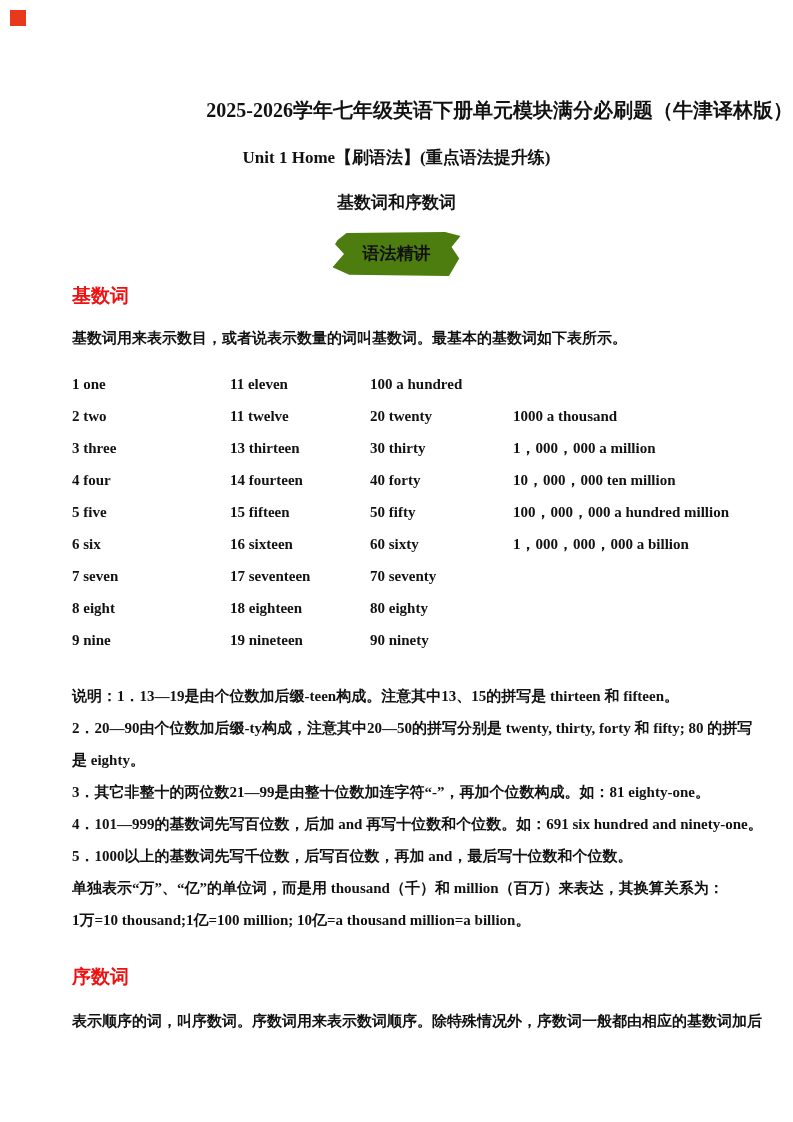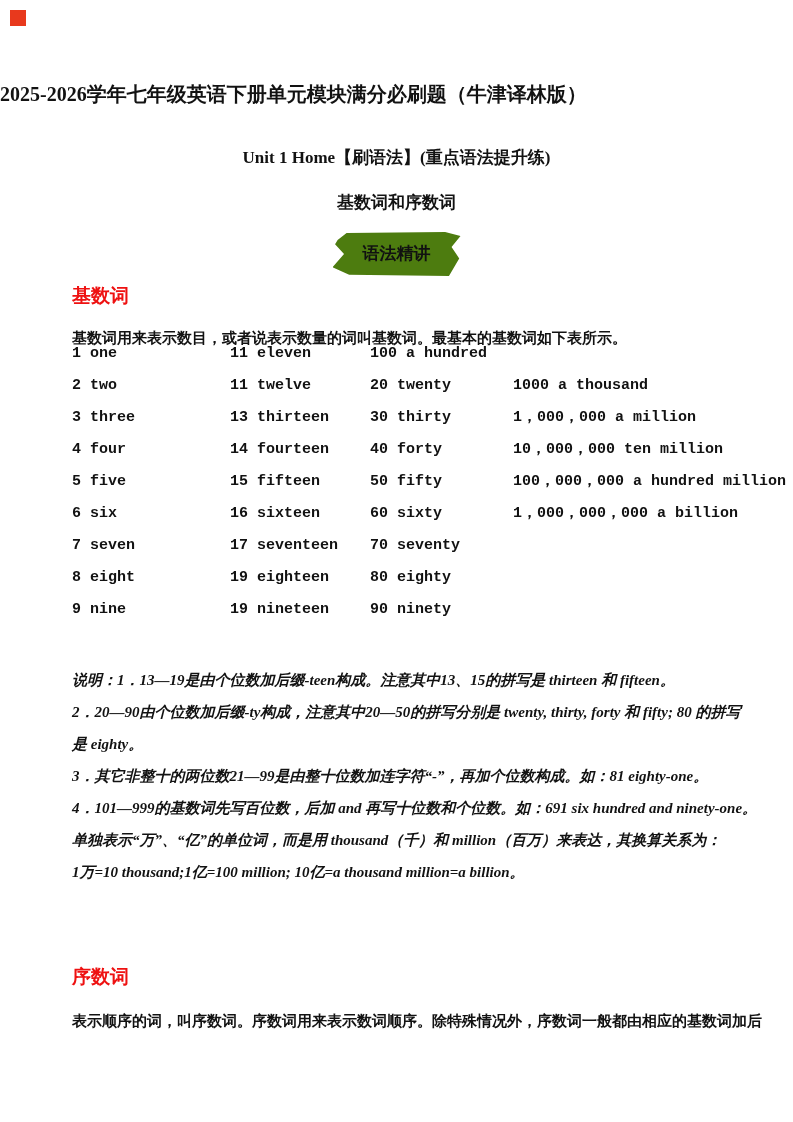--- a/index.html
+++ b/index.html
@@ -12,22 +12,22 @@
     font-weight:bold;
     color:#121212;
     overflow:hidden;
   }
   .abs { position:absolute; }
   .marker {
     left:10px; top:10px; width:16px; height:16px;
     background:#e8391d;
   }
   .title1 {
-    left:0; top:80px; width:793px;
-    text-align:left; font-size:20px; line-height:28px;
+    left:0; top:96px; width:793px;
+    text-align:right; font-size:20px; line-height:28px;
   }
   .title2 {
     left:0; top:145px; width:793px;
     text-align:center; font-size:17px; line-height:26px;
   }
   .title3 {
     left:0; top:190px; width:793px;
     text-align:center; font-size:17px; line-height:26px;
   }
   .badge {
@@ -43,28 +43,27 @@
     left:72px; width:660px;
     color:#ee1111; font-size:19px; line-height:26px;
     font-family:"Liberation Sans","DejaVu Sans",sans-serif;
   }
   .h-cardinal { top:283px; }
   .h-ordinal  { top:964px; }
   .bodyline { font-size:15px; line-height:32px; white-space:nowrap; }
   .intro-cardinal { left:72px; top:322px; width:680px; }
   .intro-ordinal  { left:72px; top:1005px; width:680px; }
   .numtable {
-    left:72px; top:338px; width:680px;
+    left:72px; top:368px; width:680px;
     display:grid;
     grid-template-columns:158px 140px 143px 1fr;
     grid-auto-rows:32px;
-    font-family:Liberation Mono, monospace;
   }
   .numtable .cell { font-size:15px; line-height:32px; white-space:nowrap; }
-  .notes { left:72px; top:664px; width:680px;font-style:italic; }
+  .notes { left:72px; top:680px; width:680px; }
   .notes .note-line { height:32px; }
 </style>
 </head>
 <body>
 
 <div class="page">
 
   <div class="abs marker"></div>
 
   <div class="abs title1">2025-2026学年七年级英语下册单元模块满分必刷题（牛津译林版）</div>
@@ -100,38 +99,39 @@
     <div class="cell">100，000，000 a hundred million</div>
     <div class="cell">6 six</div>
     <div class="cell">16 sixteen</div>
     <div class="cell">60 sixty</div>
     <div class="cell">1，000，000，000 a billion</div>
     <div class="cell">7 seven</div>
     <div class="cell">17 seventeen</div>
     <div class="cell">70 seventy</div>
     <div class="cell"></div>
     <div class="cell">8 eight</div>
-    <div class="cell">19 eighteen</div>
+    <div class="cell">18 eighteen</div>
     <div class="cell">80 eighty</div>
     <div class="cell"></div>
     <div class="cell">9 nine</div>
     <div class="cell">19 nineteen</div>
     <div class="cell">90 ninety</div>
     <div class="cell"></div>
     <div class="cell"></div>
     <div class="cell"></div>
     <div class="cell"></div>
   </div>
 
   <div class="abs notes">
     <div class="bodyline note-line">说明：1．13—19是由个位数加后缀-teen构成。注意其中13、15的拼写是 thirteen 和 fifteen。</div>
     <div class="bodyline note-line">2．20—90由个位数加后缀-ty构成，注意其中20—50的拼写分别是 twenty, thirty, forty 和 fifty; 80 的拼写</div>
     <div class="bodyline note-line">是 eighty。</div>
     <div class="bodyline note-line">3．其它非整十的两位数21—99是由整十位数加连字符“-”，再加个位数构成。如：81 eighty-one。</div>
     <div class="bodyline note-line">4．101—999的基数词先写百位数，后加 and 再写十位数和个位数。如：691 six hundred and ninety-one。</div>
+    <div class="bodyline note-line">5．1000以上的基数词先写千位数，后写百位数，再加 and，最后写十位数和个位数。</div>
     <div class="bodyline note-line">单独表示“万”、“亿”的单位词，而是用 thousand（千）和 million（百万）来表达，其换算关系为：</div>
     <div class="bodyline note-line">1万=10 thousand;1亿=100 million; 10亿=a thousand million=a billion。</div>
   </div>
 
   <div class="abs red-heading h-ordinal">序数词</div>
 
   <div class="abs bodyline intro-ordinal">表示顺序的词，叫序数词。序数词用来表示数词顺序。除特殊情况外，序数词一般都由相应的基数词加后</div>
 
 </div>
 

